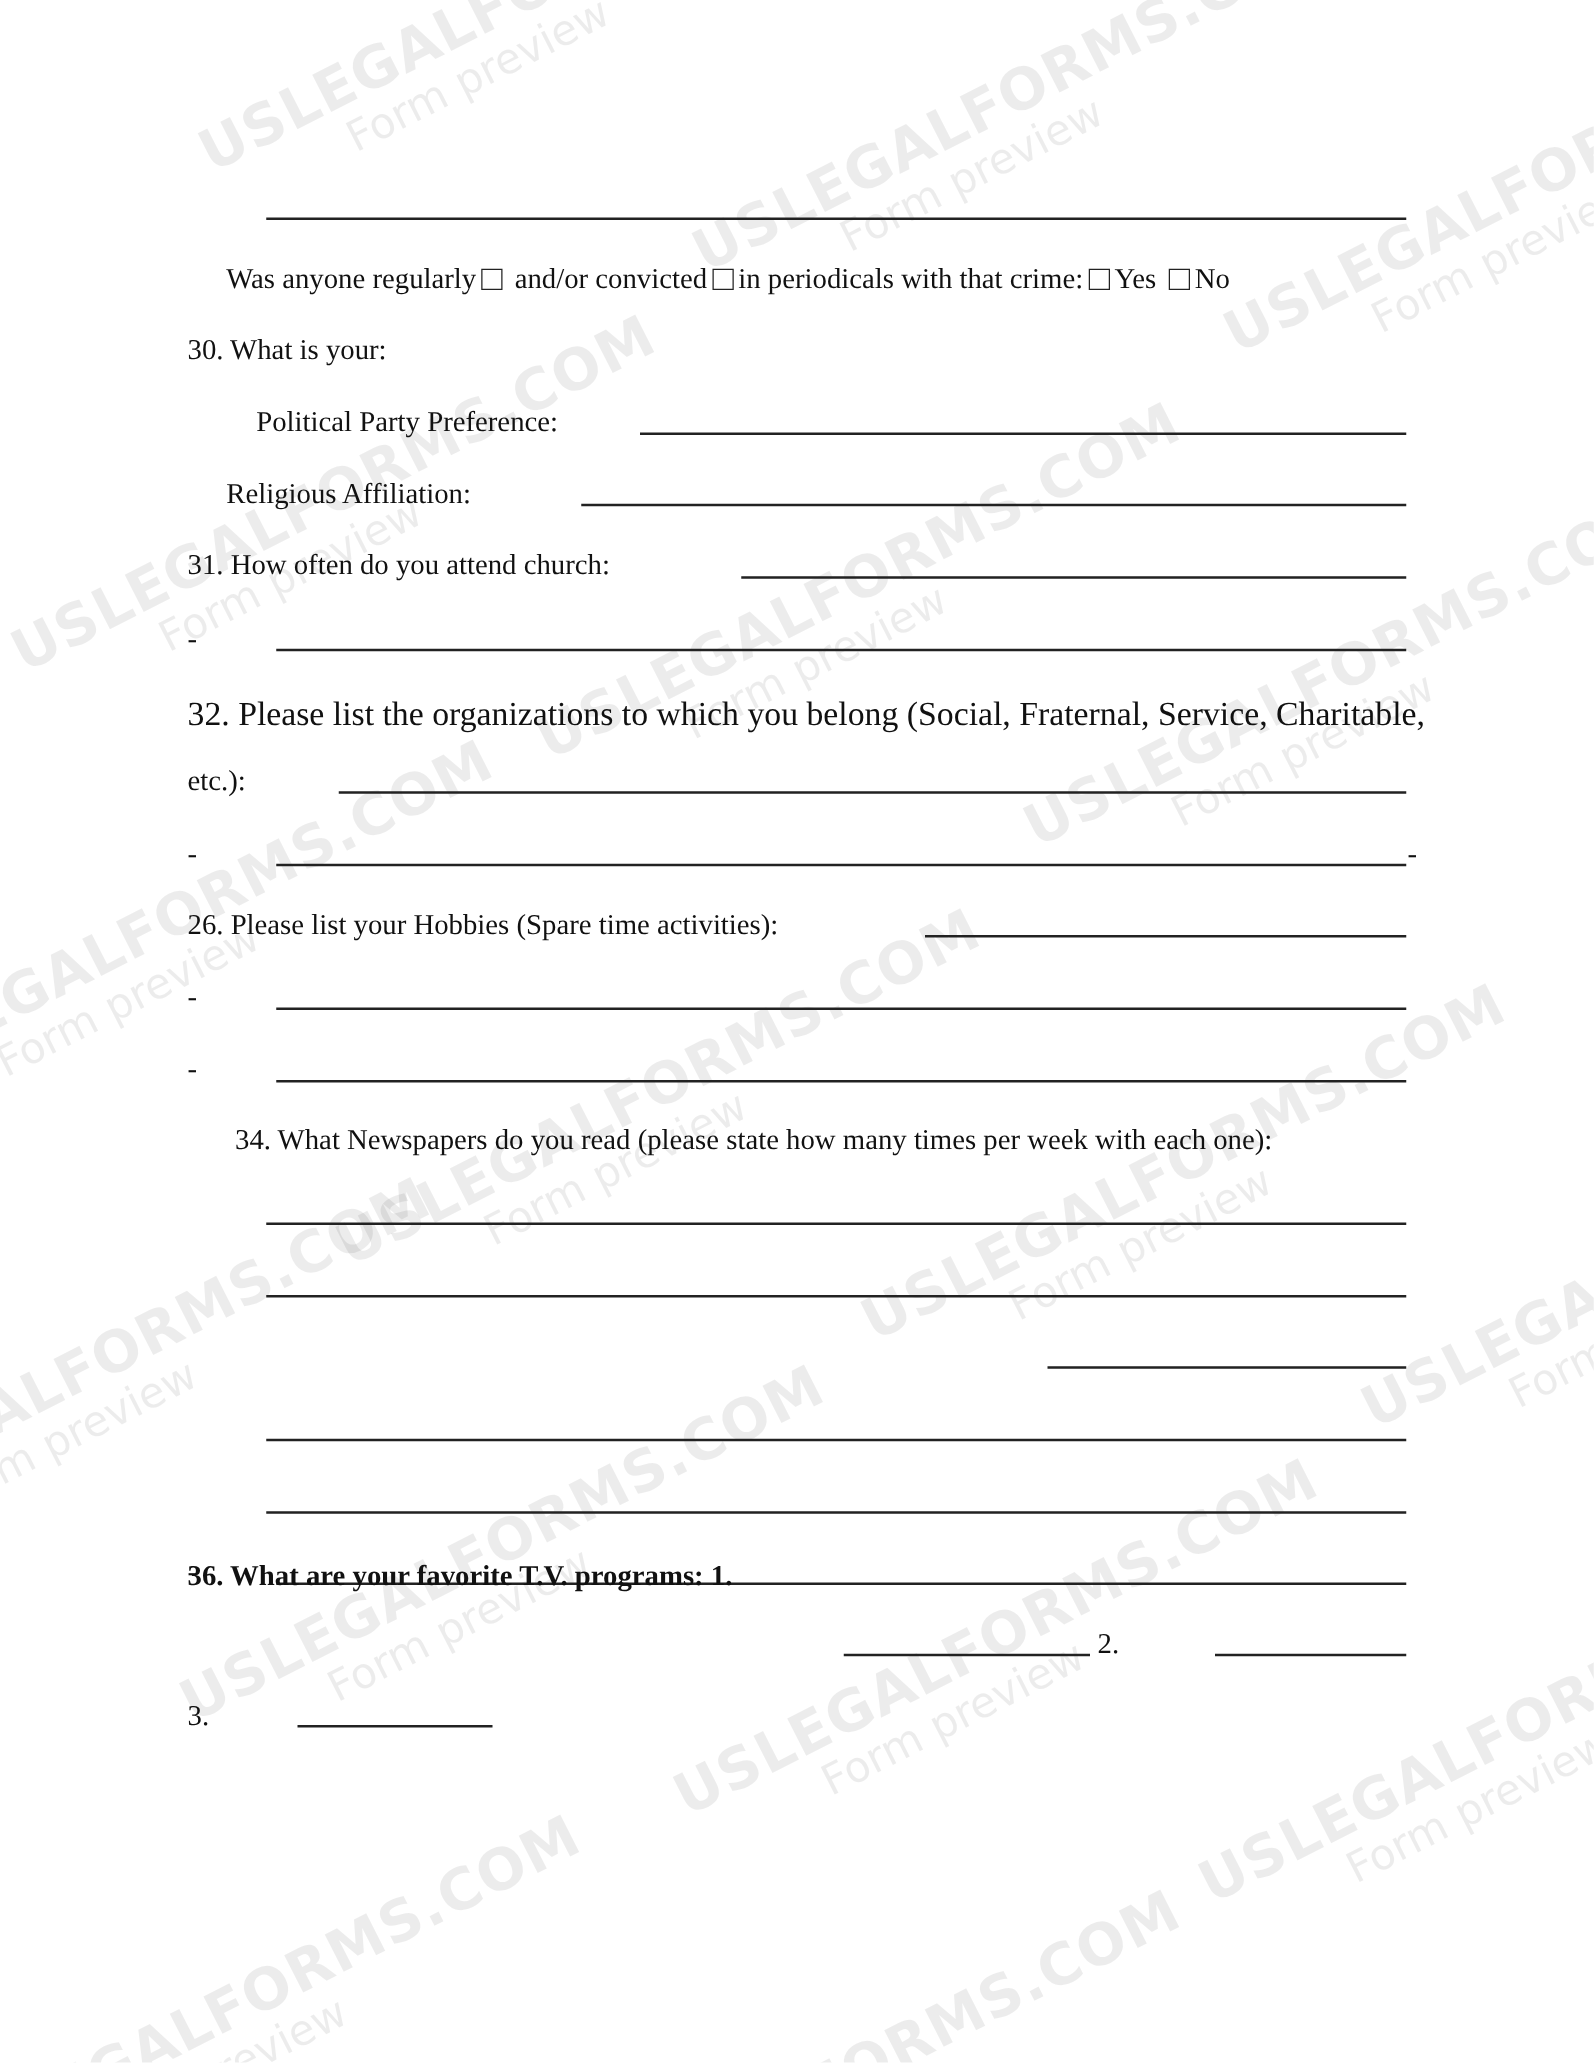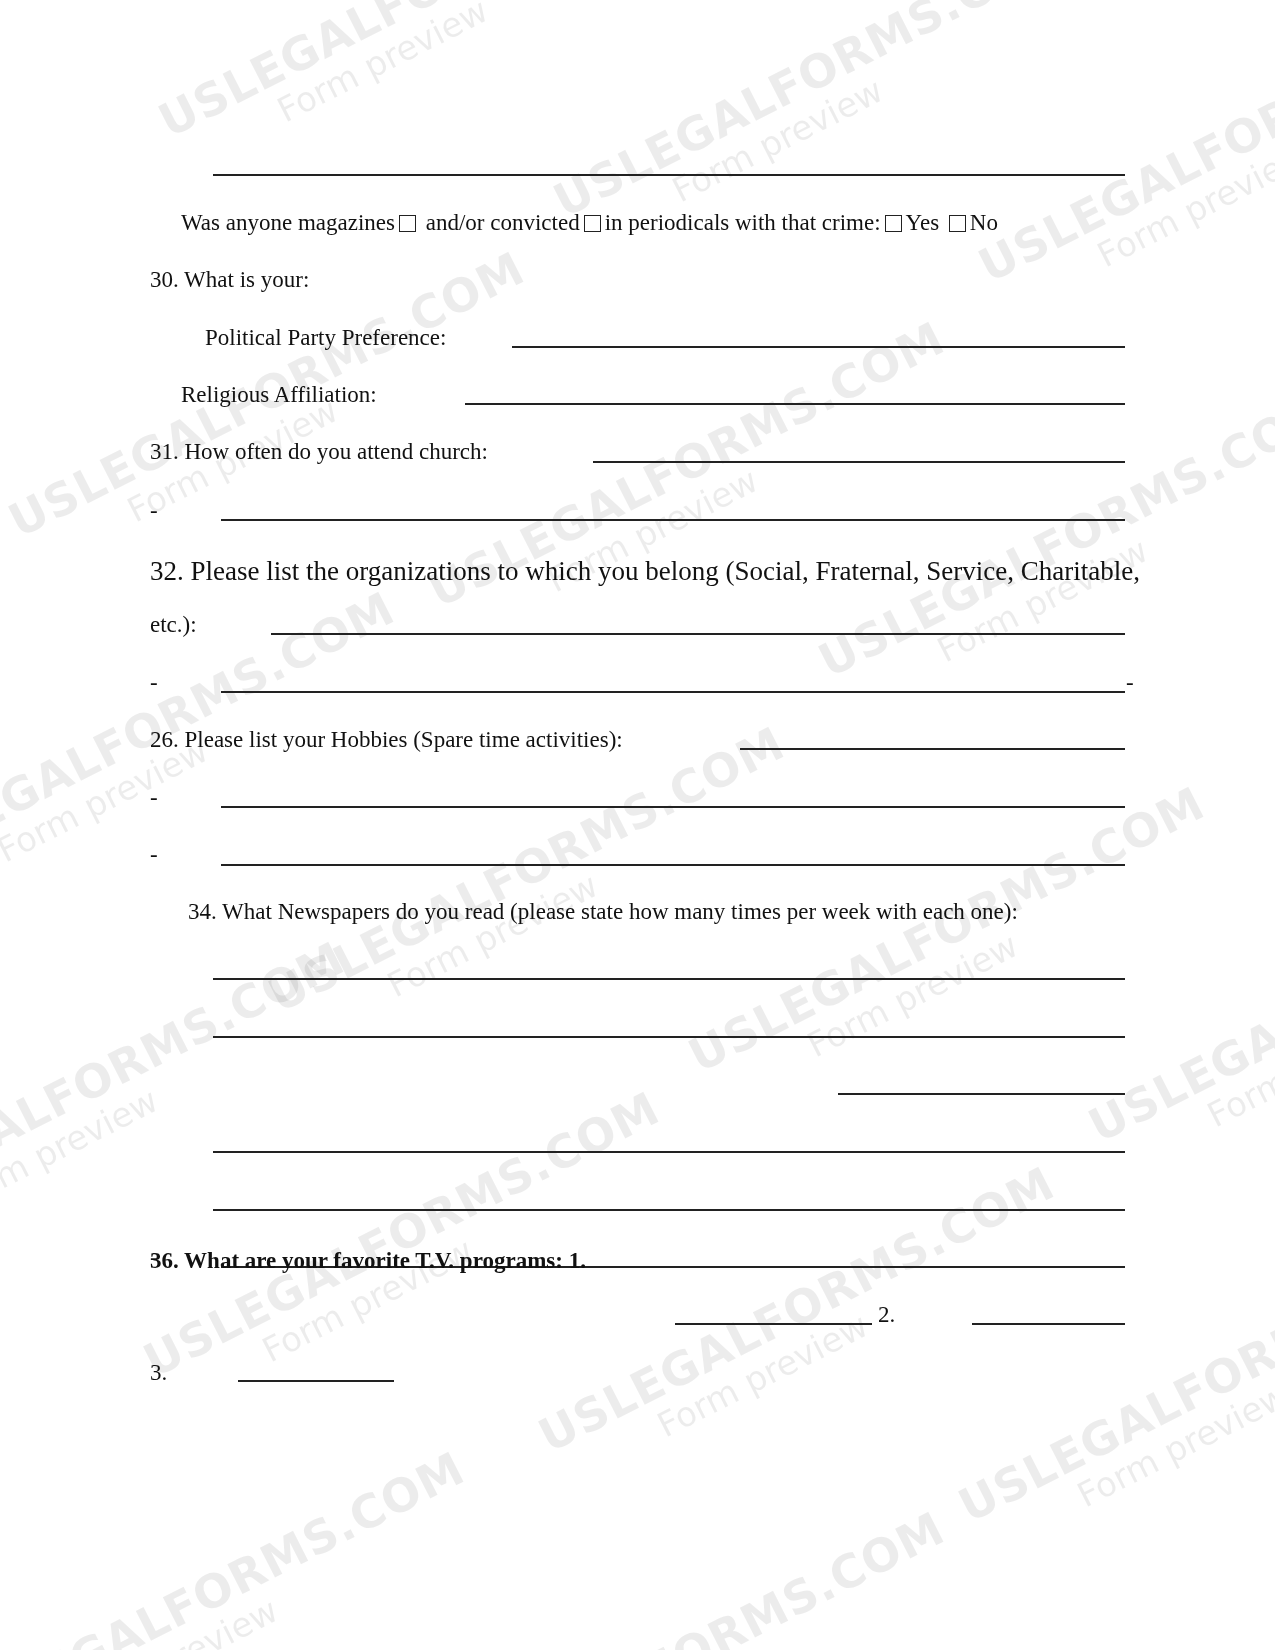--- a/index.html
+++ b/index.html
@@ -84,21 +84,21 @@
       <span class="small">Form preview</span>
     </div>
   <div class="wm" style="left:420px;top:1760px;">
       <span class="big">USLEGALFORMS.COM</span>
       <span class="small">Form preview</span>
     </div>
 
   <div class="ln" style="left:213px;width:912px;top:174px;"></div>
 
   <div class="t" style="left:181px;top:211px;">
-    <span>Was anyone magazines</span><span class="cb"></span>
+    <span>Was anyone regularly</span><span class="cb"></span>
     <span>and/or convicted</span><span class="cb"></span><span>in periodicals with that crime:</span><span class="cb"></span><span>Yes</span>
     <span class="cb"></span><span>No</span>
   </div>
 
   <div class="t" style="left:150px;top:268px;">30.  What is your:</div>
   <div class="t" style="left:181px;top:326px;margin-left:24px;">Political Party Preference:</div>
   <div class="ln" style="left:512px;width:613px;top:346px;"></div>
   <div class="t" style="left:181px;top:383px;">Religious Affiliation:</div>
   <div class="ln" style="left:465px;width:660px;top:403px;"></div>
 

